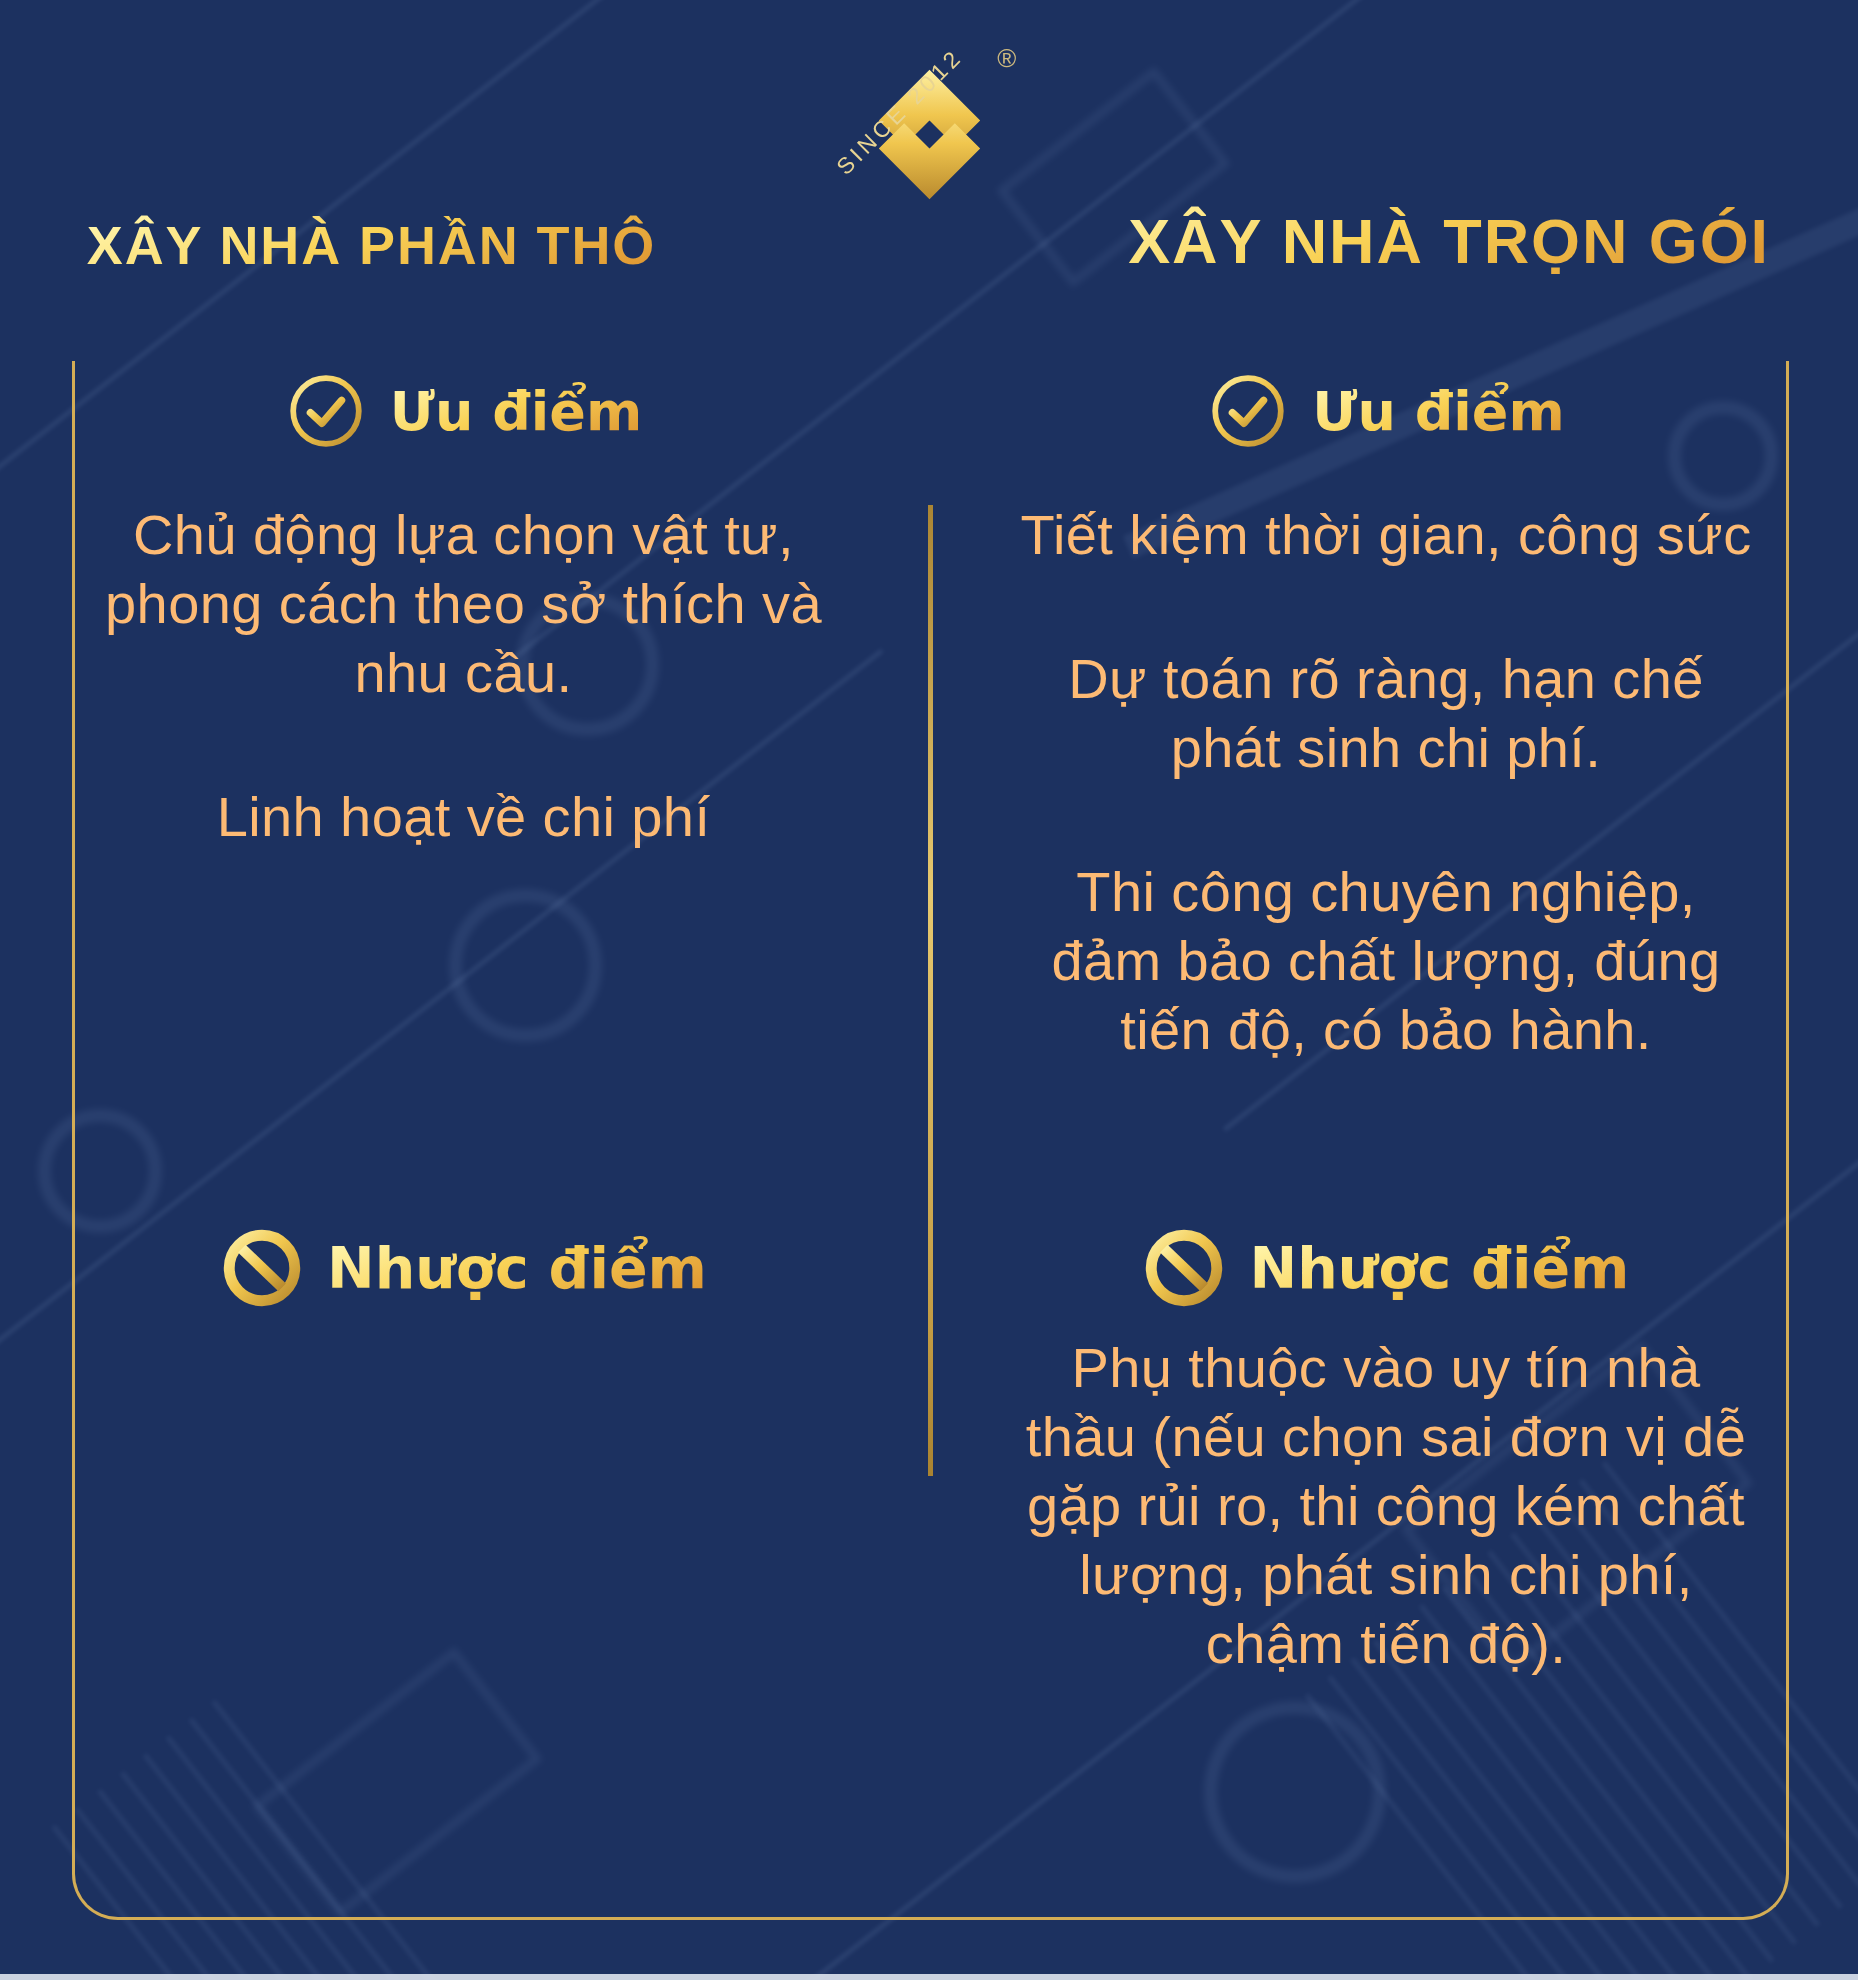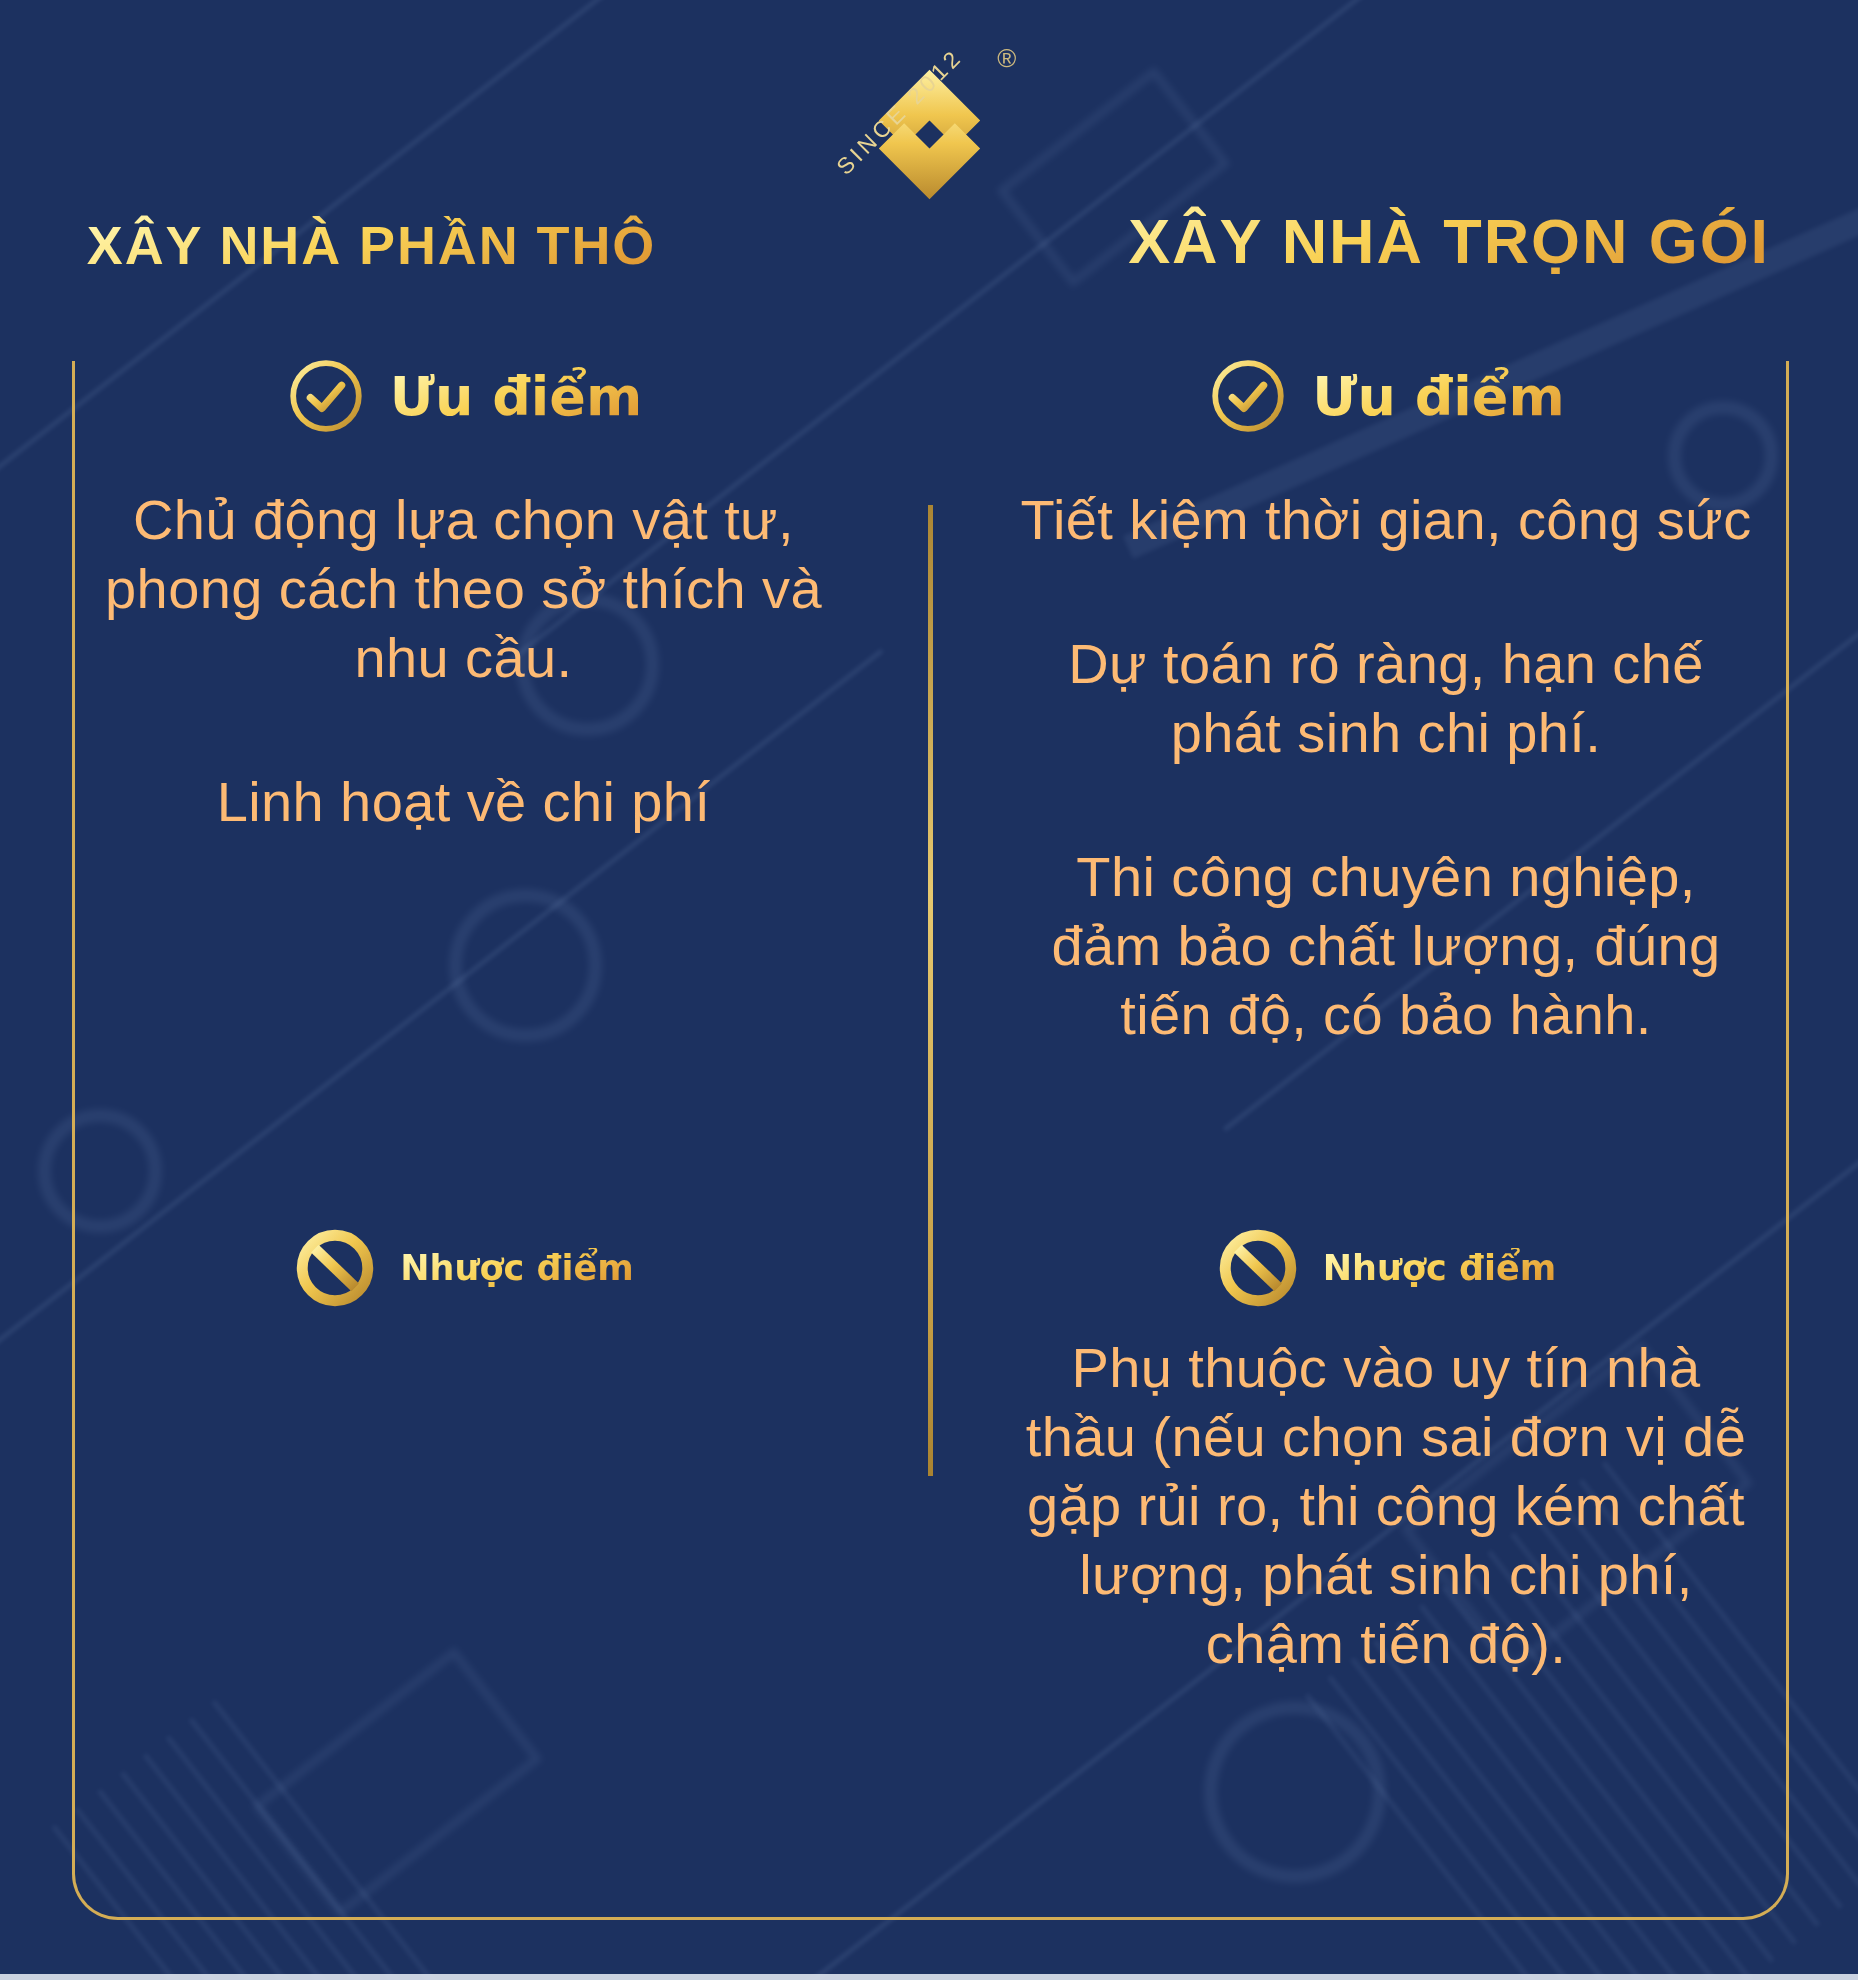--- a/index.html
+++ b/index.html
@@ -44,31 +44,31 @@
   }
   .divider {
     position:absolute; left:928px; top:505px; width:4.8px; height:971px;
     background:linear-gradient(180deg,#aa8534,#e6c86f 40%,#c29b43 85%,#a98331);
   }
 
   
   .col-section { position:absolute; display:flex; flex-direction:column; align-items:center; text-align:center; }
   .col-section.left  { left:79px;  width:769px; }
   .col-section.right { left:997px; width:778px; }
-  .col-section.pros { top:355px; }
+  .col-section.pros { top:370px; }
   .col-section.cons { top:1226px; }
 
   .section-heading { display:flex; align-items:center; justify-content:center; gap:23px; }
   .pros .section-heading { margin-bottom:48px; }
   .cons .section-heading { margin-bottom:23px; }
   .icon-pros { width:82px; height:82px; }
   .icon-cons { width:84px; height:84px; }
   .heading-label { font-family:"DejaVu Sans", sans-serif; font-weight:bold; }
   .pros .heading-label { font-size:54px; }
-  .cons .heading-label { font-size:35px; }
+  .cons .heading-label { font-size:57px; }
 
   .para {
     font-size:56px; line-height:69px; letter-spacing:0.4px;
     color:#fdba74; white-space:pre-line; margin:0 0 75px 0;
     font-weight:300;
   }
   .para:last-child { margin-bottom:0; }
 
   .bottom-edge { position:absolute; left:0; bottom:0; width:100%; height:6.7px; background:#dfe5ef; opacity:.9; }
 </style>

